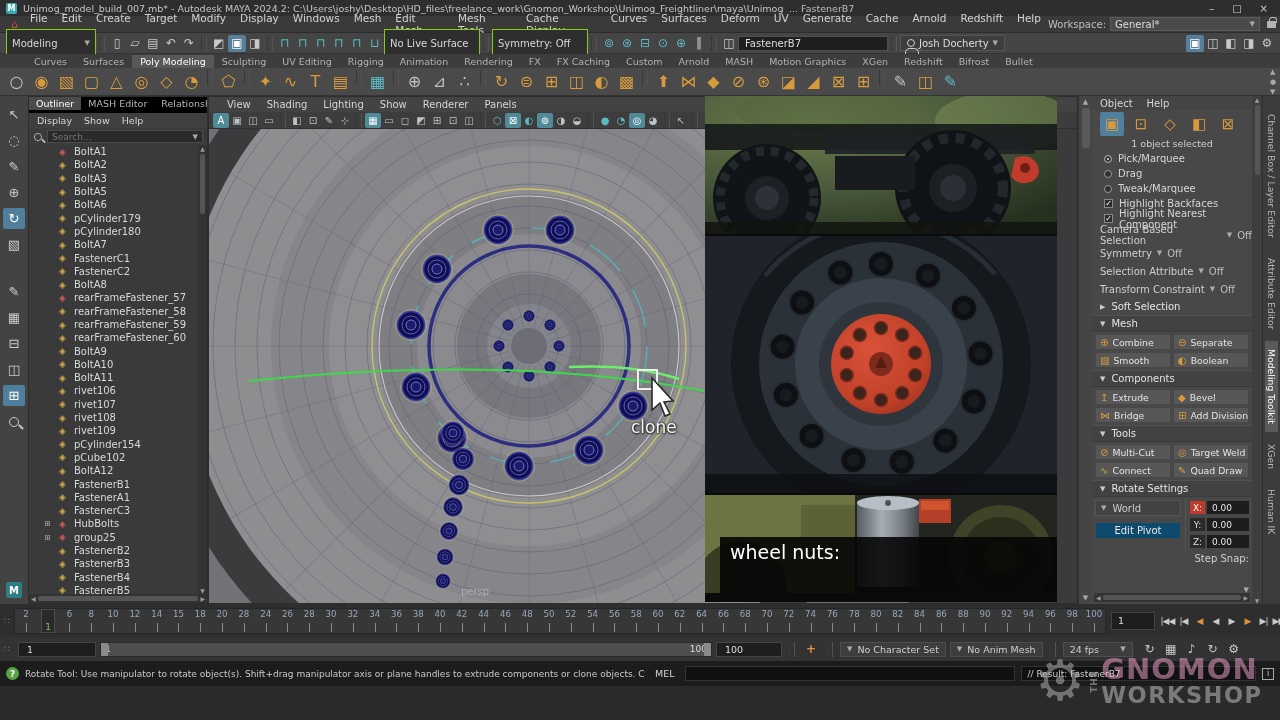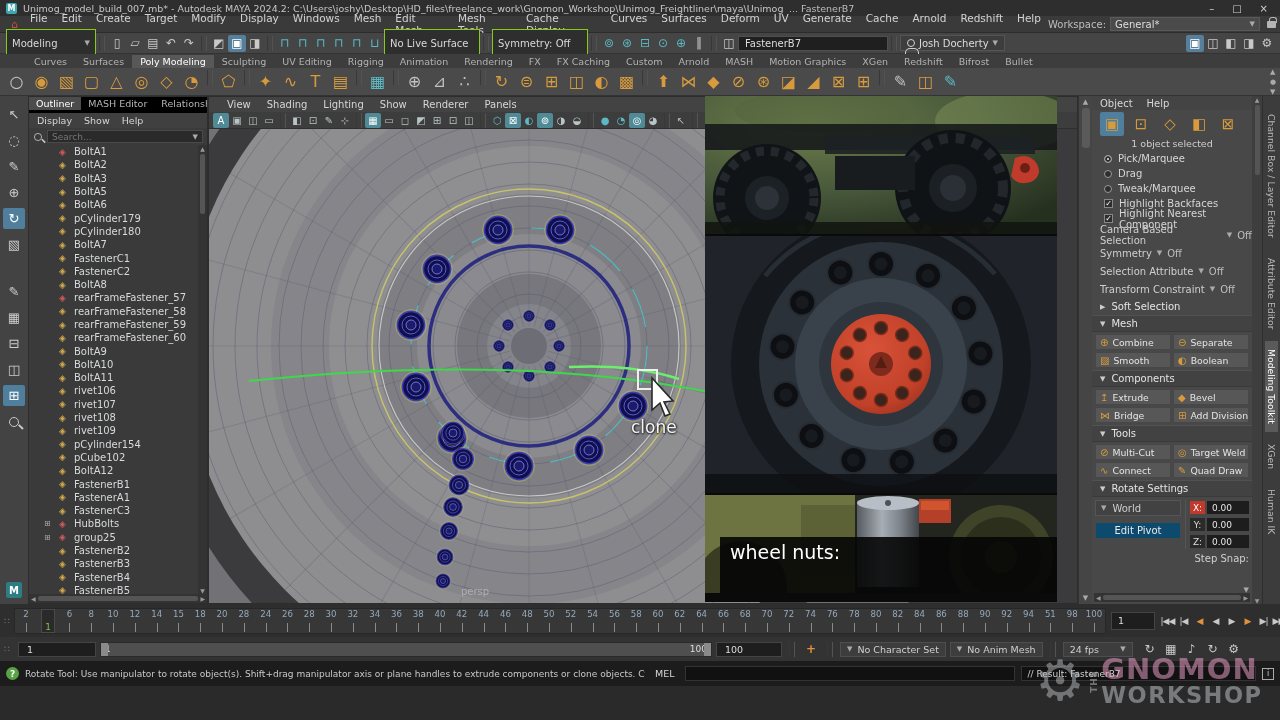--- a/index.html
+++ b/index.html
@@ -1062,21 +1062,21 @@
           <div class="tickcell">76</div>
           <div class="tickcell">78</div>
           <div class="tickcell">80</div>
           <div class="tickcell">82</div>
           <div class="tickcell">84</div>
           <div class="tickcell">86</div>
           <div class="tickcell">88</div>
           <div class="tickcell">90</div>
           <div class="tickcell">92</div>
           <div class="tickcell">94</div>
-          <div class="tickcell">51</div>
+          <div class="tickcell">96</div>
           <div class="tickcell">98</div>
           <div class="tickcell">100</div>
         </div>
       <div class="curframe">1</div>
     </div>
     <span class="framefield">1</span>
     <span class="transport" id="transport-list">
         <span class="tbtn">|◀◀</span>
         <span class="tbtn">|◀</span>
         <span class="tbtn o">◀</span>

